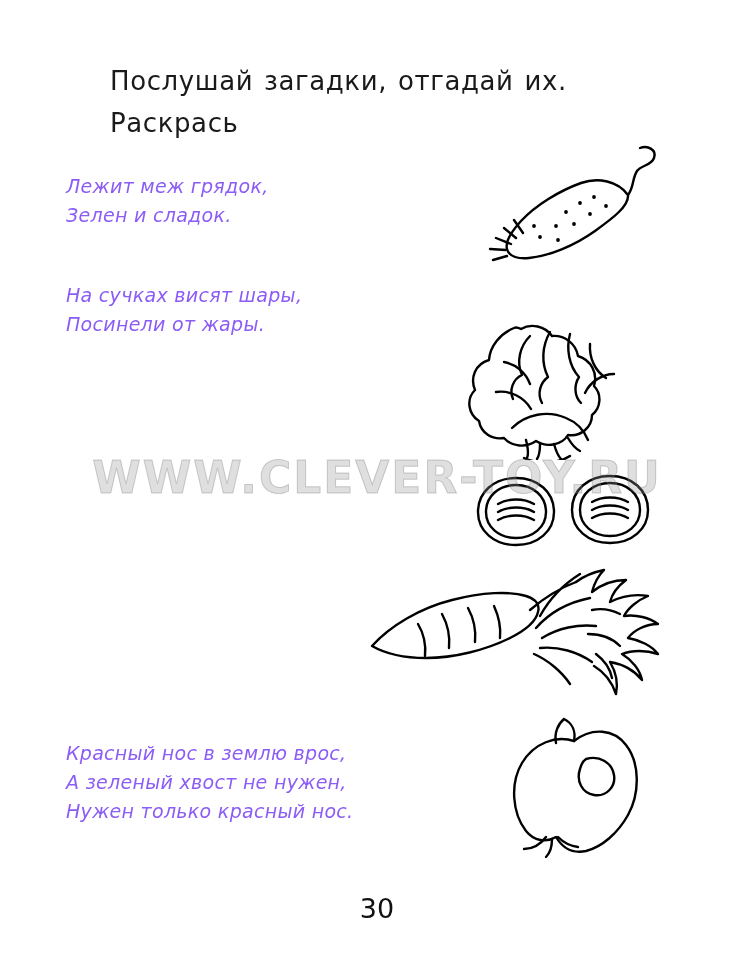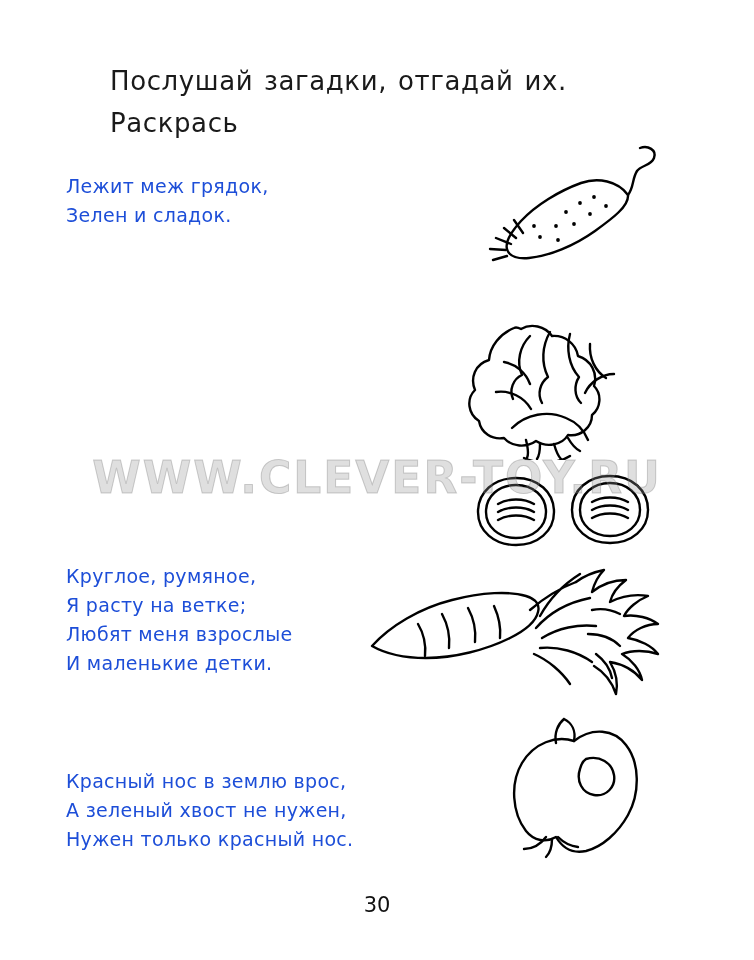--- a/index.html
+++ b/index.html
@@ -37,28 +37,29 @@
     display: block;
   }
 
   
   .riddle {
     position: absolute;
     left: 66px;
     font-size: 19px;
     line-height: 1.52;
     letter-spacing: 0.3px;
-    color: #1d4ed8;
+    color: #8b5cf6;
     white-space: pre-line;
+    font-style: italic;
   }
   #riddle-0 { top: 172px; }
   #riddle-1 { top: 281px; }
   #riddle-2 { top: 390px; }
   #riddle-3 { top: 562px; }
-  #riddle-4 { top: 739px; margin-top: 28px; }
+  #riddle-4 { top: 739px; }
 
   
   .art {
     position: absolute;
   }
   #art-cucumber { left: 470px; top: 140px; }
   #art-cabbage  { left: 468px; top: 300px; }
   #art-nuts     { left: 468px; top: 470px; }
   #art-carrot   { left: 364px; top: 554px; }
   #art-apple    { left: 490px; top: 715px; }
@@ -83,39 +84,37 @@
     white-space: nowrap;
   }
 
   
   .page-number {
     position: absolute;
     left: 0;
     top: 893px;
     width: 754px;
     text-align: center;
-    font-size: 21px;
+    font-size: 27px;
     color: #111111;
   }
 </style>
 </head>
 <body>
 
 <div class="page">
 
   <div class="instruction">
     <span>Послушай загадки, отгадай их. Раскрась</span>
   </div>
 
   <div class="riddle" id="riddle-0">Лежит меж грядок,
 Зелен и сладок.</div>
-  <div class="riddle" id="riddle-3">Круглое, румяное,
-Я расту на ветке;
-Любят меня взрослые
-И маленькие детки.</div>
+  <div class="riddle" id="riddle-1">На сучках висят шары,
+Посинели от жары.</div>
   <div class="riddle" id="riddle-4">Красный нос в землю врос,
 А зеленый хвост не нужен,
 Нужен только красный нос.</div>
 
   <div class="art" id="art-cucumber">
     <svg width="200" height="130" viewBox="0 0 200 130" fill="none" stroke="#000" stroke-width="2.4" stroke-linecap="round" stroke-linejoin="round">
       <path d="M170 8 c8 -3 17 2 14 10 c-3 8 -13 7 -17 13 c-5 8 -3 16 -9 24"></path>
       <path d="M158 55 c-10 -14 -30 -18 -47 -12 c-22 8 -45 22 -60 38 c-10 11 -16 21 -14 28 c2 8 12 10 22 9 c20 -2 45 -12 66 -27 c18 -13 34 -25 33 -36z"></path>
       <path d="M37 116 l-14 4 M36 110 l-16 -1 M41 104 l-15 -6 M46 98 l-12 -10 M53 93 l-9 -13"></path>
       <circle cx="96" cy="72" r="1.9" fill="#000" stroke="none"></circle>

